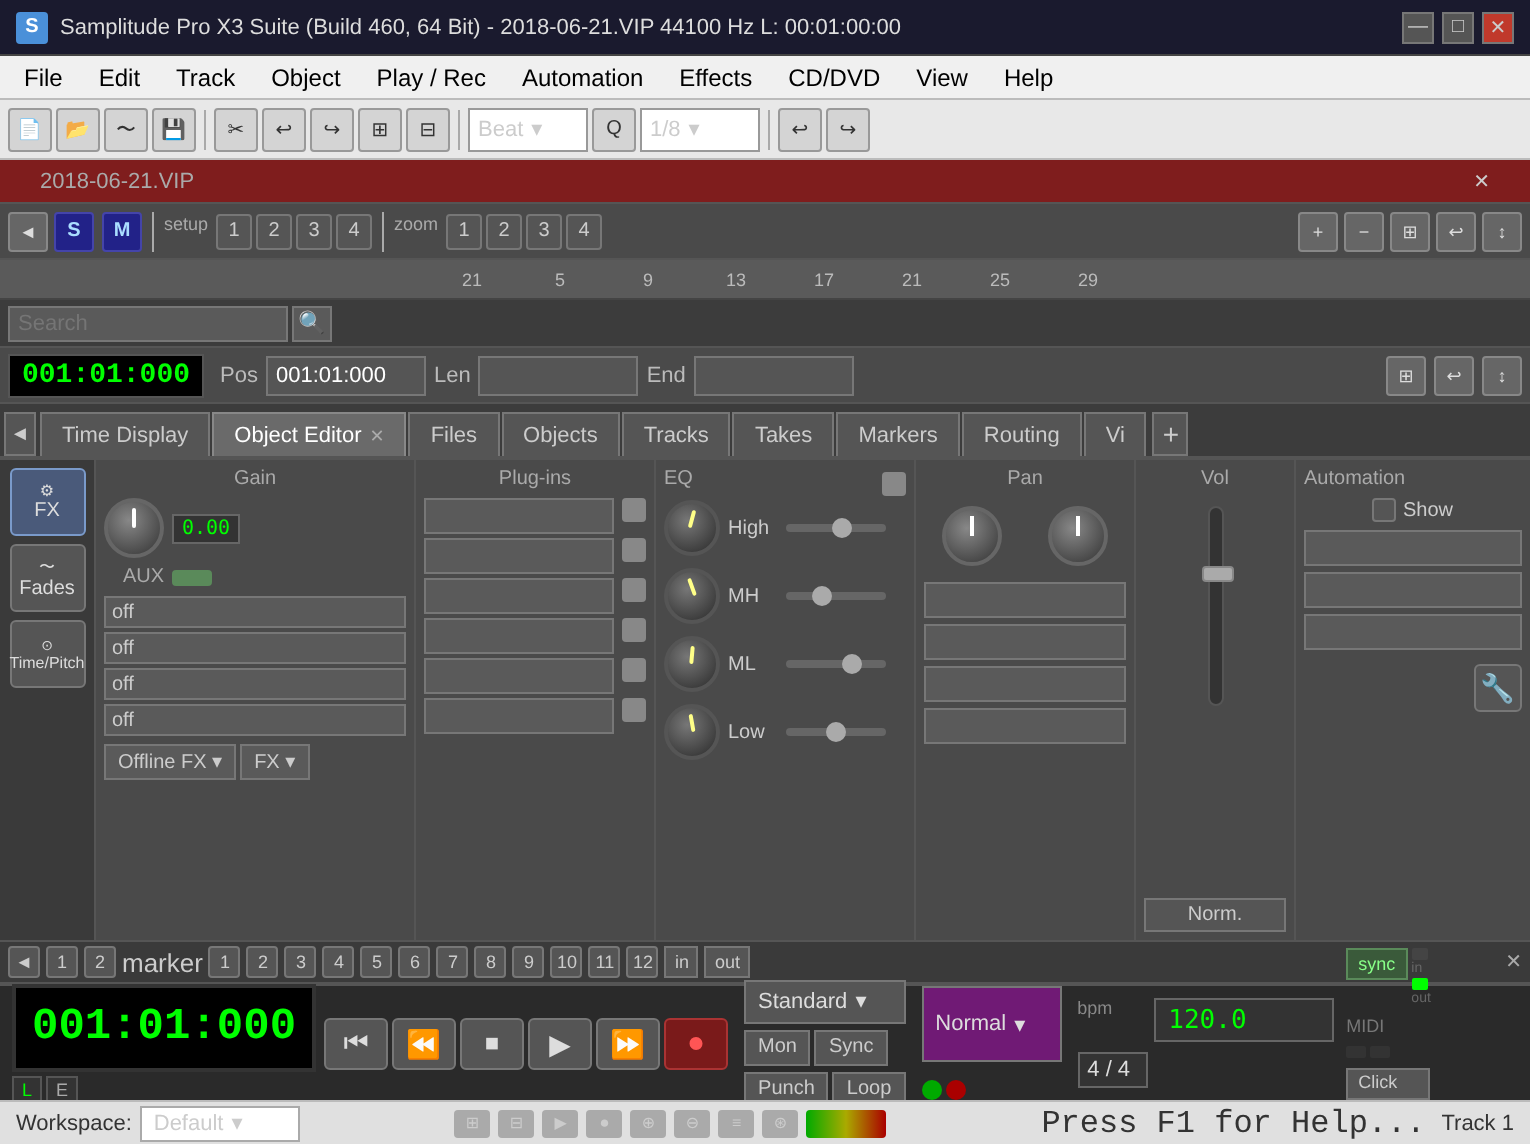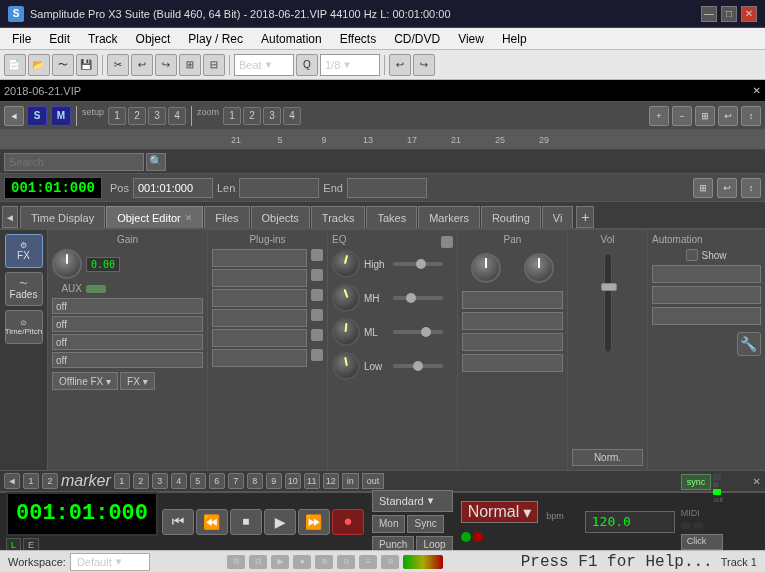--- a/index.html
+++ b/index.html
@@ -150,25 +150,25 @@
       display: flex;
       align-items: center;
       justify-content: center;
       cursor: pointer;
       margin-left: 2px;
       color: #ccc;
     }
 
     
     .track-header {
-      background: #000000;
+      background: #7f1d1d;
       height: 22px;
       display: flex;
       align-items: center;
-      padding: 0 4px;
+      padding: 0 20px;
       font-size: 11px;
       color: #ccc;
       border-bottom: 1px solid #555;
     }
     .vip-label {
       font-size: 11px;
       color: #aaa;
     }
 
     
@@ -702,22 +702,21 @@
       padding: 0 4px;
       gap: 3px;
       border-top: 1px solid #555;
       border-bottom: 1px solid #555;
       font-size: 10px;
       color: #aaa;
       overflow: hidden;
     }
     .marker-label {
       color: #ccc;
-      font-size: 16px;
-      font-style: italic;
+      font-size: 13px;
     }
     .marker-num {
       width: 16px;
       height: 16px;
       background: #555;
       border: 1px solid #777;
       display: flex;
       align-items: center;
       justify-content: center;
       font-size: 9px;
@@ -828,26 +827,26 @@
       gap: 2px;
     }
 
     .normal-section {
       display: flex;
       flex-direction: column;
       gap: 3px;
       margin-left: 4px;
     }
     .norm-dropdown {
-      background: #7f1d1d;
+      background: #701a75;
       border: 1px solid #777;
       color: #ddd;
       padding: 2px 6px;
-      font-size: 16px;
-      height: 22px;
+      font-size: 11px;
+      height: 38px;
       display: flex;
       align-items: center;
       gap: 4px;
       cursor: pointer;
       min-width: 70px;
     }
 
     .bpm-section {
       display: flex;
       flex-direction: column;
@@ -1443,20 +1442,23 @@
         <div style="width:10px;height:10px;background:#0a0;border-radius:50%;margin-top:4px;"></div>
         <div style="width:10px;height:10px;background:#a00;border-radius:50%;margin-top:4px;"></div>
       </div>
     </div>
 
     <div class="bpm-section">
       <div style="display:flex;gap:21px;">
         <span style="font-size:9px;color:#888;">bpm</span>
         <div class="bpm-display">120.0</div>
       </div>
+      <div style="display:flex;gap:2px;margin-top:2px;">
+        <div class="ts-display">4 / 4</div>
+      </div>
     </div>
 
     <div class="sync-section">
       <div class="sync-row">
         <div class="sync-btn">sync</div>
         <div class="io-indicator">
           <div class="io-light"></div>
           <div style="font-size:7px;color:#666;">in</div>
           <div class="io-light active"></div>
           <div style="font-size:7px;color:#666;">out</div>

